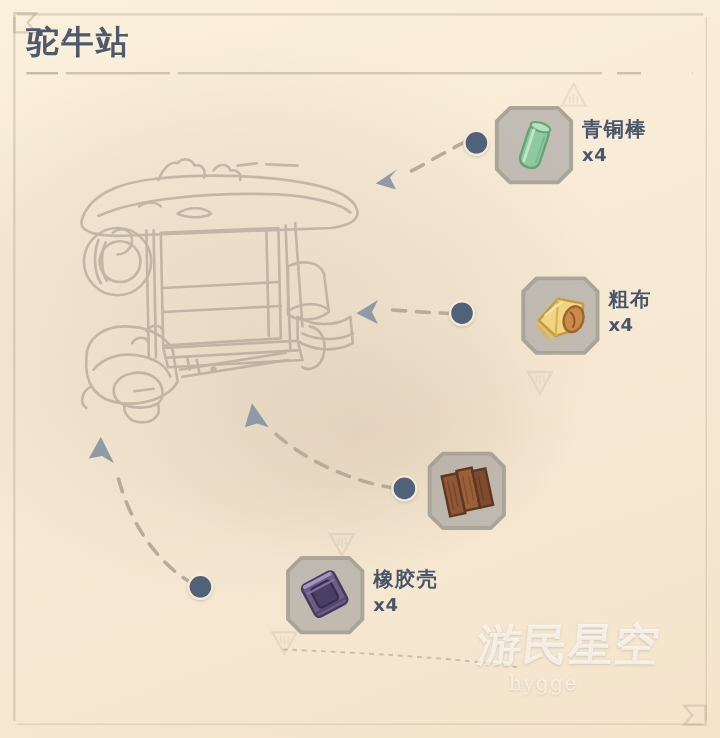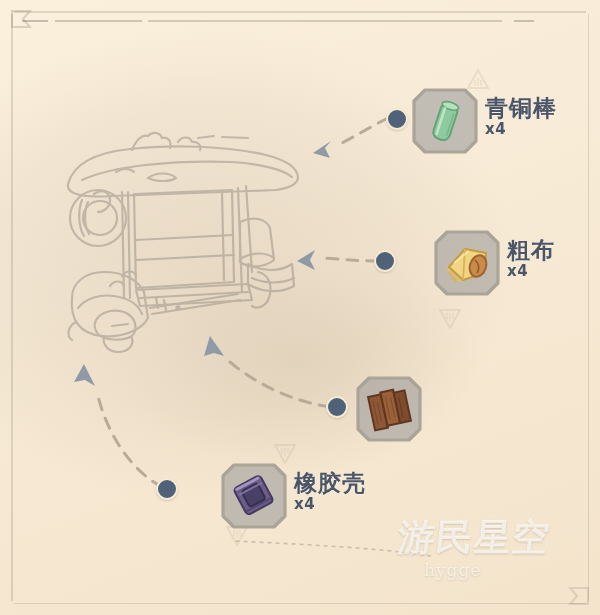--- a/index.html
+++ b/index.html
@@ -132,21 +132,21 @@
   }
   .badge-art{
     position:absolute; inset:0;
     display:flex; align-items:center; justify-content:center;
   }
   .item-text{
     margin-left:9px;
     padding-top:8px;
   }
   .item-name{
-    font-size:23px;
+    font-size:17px;
     font-weight:bold;
     color:#4a5668;
     letter-spacing:1px;
     line-height:20px;
     text-shadow:0 1px 0 rgba(255,255,255,0.4);
     text-align:center;
   }
   .item-qty{
     margin-top:2px;
     font-size:15px;
@@ -204,20 +204,21 @@
   <div class="corner br"></div>
 
   <svg class="corner-flag tl" width="26" height="30" viewBox="0 0 26 30">
     <path d="M2 2 L20 2 L13 10 L20 18 L2 18 Z" fill="none" stroke="rgba(130,122,108,0.5)" stroke-width="2"></path>
   </svg>
   <svg class="corner-flag br" width="26" height="30" viewBox="0 0 26 30">
     <path d="M2 2 L20 2 L13 10 L20 18 L2 18 Z" fill="none" stroke="rgba(130,122,108,0.38)" stroke-width="2"></path>
   </svg>
 
   <div class="title-wrap">
+    <div class="title">驼牛站</div>
     <div class="title-rule"></div>
   </div>
 
   <svg class="chev" style="left:466px; top:68px;" width="24" height="22" viewBox="0 0 24 22">
     <path d="M12 2 L22 20 L2 20 Z" fill="none" stroke="rgba(150,142,128,0.55)" stroke-width="2"></path>
     <path d="M9 18 L9 12 M12 18 L12 10 M15 18 L15 12" stroke="rgba(150,142,128,0.45)" stroke-width="1.6"></path>
   </svg>
   <svg class="chev" style="left:438px; top:308px;" width="24" height="22" viewBox="0 0 24 22">
     <path d="M12 20 L2 2 L22 2 Z" fill="none" stroke="rgba(150,142,128,0.5)" stroke-width="2"></path>
     <path d="M9 5 L9 11 M12 5 L12 13 M15 5 L15 11" stroke="rgba(150,142,128,0.4)" stroke-width="1.6"></path>
@@ -376,21 +377,21 @@
             <rect x="35" y="12" width="11" height="31" fill="#7e4c2d" stroke="#5f3620" stroke-width="2"></rect>
             <path d="M13 16 L13 40 M17 18 L17 38" stroke="#74442a" stroke-width="1.2" opacity=".8"></path>
             <path d="M26 14 L26 38 M31 16 L31 36" stroke="#7d4c2c" stroke-width="1.2" opacity=".8"></path>
             <path d="M39 17 L39 38" stroke="#66391f" stroke-width="1.2" opacity=".8"></path>
           </g>
         </svg>
       </div>
     </div>
   </div>
 
-  <div class="item" style="left:183px; top:465px;padding-left:40px;">
+  <div class="item" style="left:200px; top:465px;padding-left:40px;">
     <div class="badge">
       <div class="badge-bg"></div>
       <svg class="badge-frame" viewBox="0 0 68 68">
         <path d="M14 3 H54 L65 14 V54 L54 65 H14 L3 54 V14 Z" fill="none" stroke="rgba(168,162,150,0.95)" stroke-width="3.2" stroke-linejoin="round"></path>
       </svg>
       <div class="badge-art">
         <svg width="56" height="56" viewBox="0 0 56 56">
           <g transform="rotate(-28 28 28)">
             <rect x="13" y="12" width="30" height="30" rx="4" fill="#6b5d88" stroke="#433a5c" stroke-width="2"></rect>
             <rect x="19" y="18" width="18" height="18" rx="3" fill="#4a4065" stroke="#37304d" stroke-width="2"></rect>

